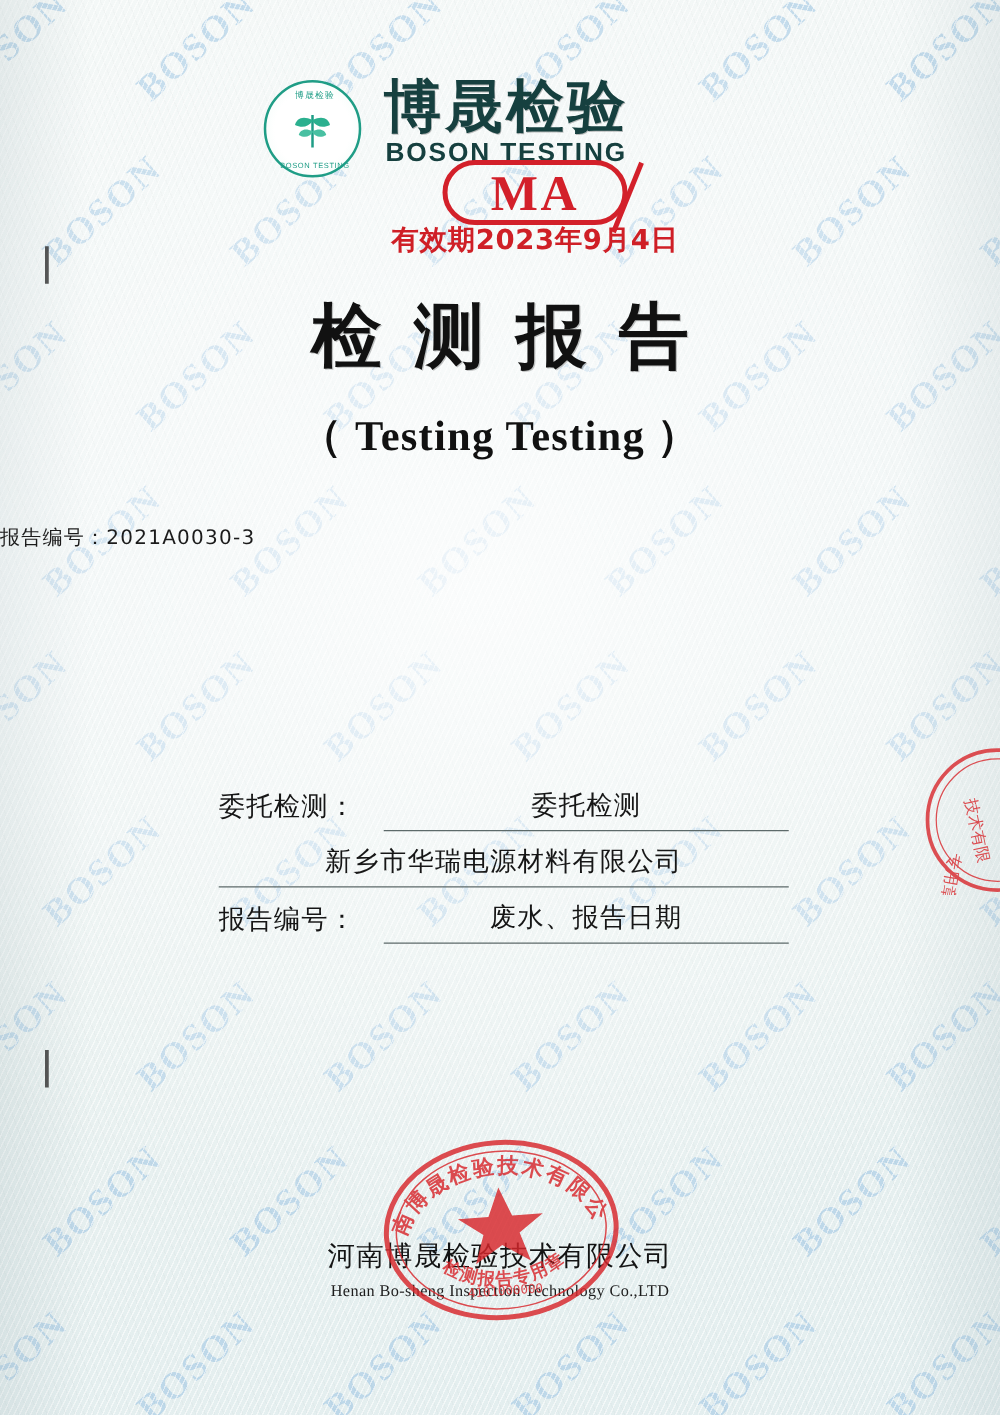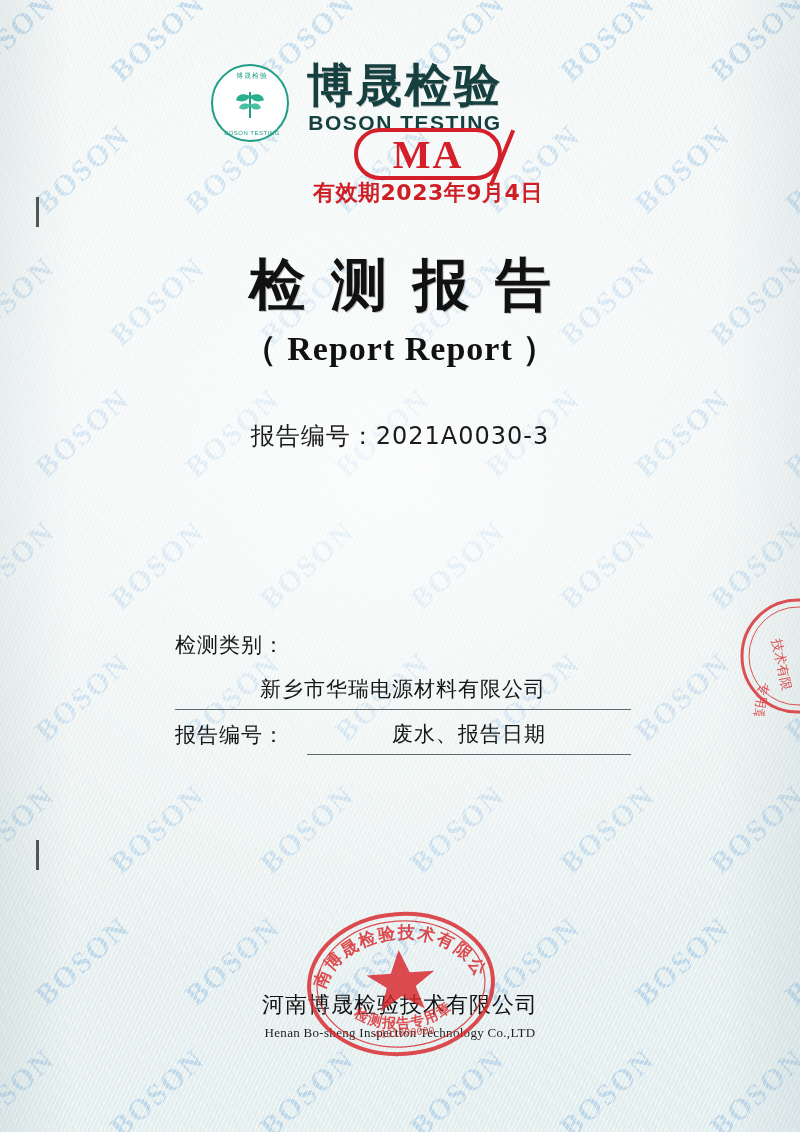--- a/index.html
+++ b/index.html
@@ -172,21 +172,21 @@
     font-size: 22px;
     line-height: 26px;
     font-weight: bold;
     letter-spacing: .5px;
   }
   #cma-number { margin-top: 4px; }
 
   
   #title-cn {
     position: absolute;
-    top: 248px; left: 0; width: 800px;
+    top: 232px; left: 0; width: 800px;
     text-align: center;
     z-index: 6;
     font-family: "DejaVu Sans", "Liberation Sans", sans-serif;
     font-weight: bold;
     font-size: 56px;
     letter-spacing: 26px;
     text-indent: 26px;
     color: #111;
     text-shadow: 1px 1px 0 rgba(0,0,0,.22);
   }
@@ -199,24 +199,24 @@
     font-weight: bold;
     font-size: 34px;
     color: #111;
     letter-spacing: 1px;
   }
 
   
   #report-no {
     position: absolute;
     top: 420px; left: 0; width: 800px;
-    text-align: center;
+    text-align: left;
     z-index: 6;
     font-family: "DejaVu Sans", "Liberation Serif", serif;
-    font-size: 24px;
+    font-size: 16px;
     color: #1b1b1b;
     letter-spacing: 1px;
   }
 
   
   #info {
     position: absolute;
     top: 620px;
     left: 175px;
     width: 456px;
@@ -381,29 +381,30 @@
 
   <div id="cma-block">
     <div id="cma-badge">
       <div class="cma-text">MA</div>
       <div class="cma-slash"></div>
     </div>
     <div id="cma-valid">有效期2023年9月4日</div>
   </div>
 
   <div id="title-cn" class="no-select">检测报告</div>
-  <div id="title-en" class="no-select">（ Report Report ）</div>
+  <div id="title-en" class="no-select">（ Testing Testing ）</div>
 
   <div id="report-no">
     <span>报告编号：</span><span>2021A0030-3</span>
   </div>
 
   <div id="info">
     <div class="info-row">
-      <div class="info-label">检测类别：</div>
+      <div class="info-label">委托检测：</div>
+      <div class="info-value">委托检测</div>
     </div>
     <div class="info-row">
       <div class="info-value">新乡市华瑞电源材料有限公司</div>
     </div>
     <div class="info-row">
       <div class="info-label">报告编号：</div>
       <div class="info-value">废水、报告日期</div>
     </div>
     <div class="info-row">
     </div>

